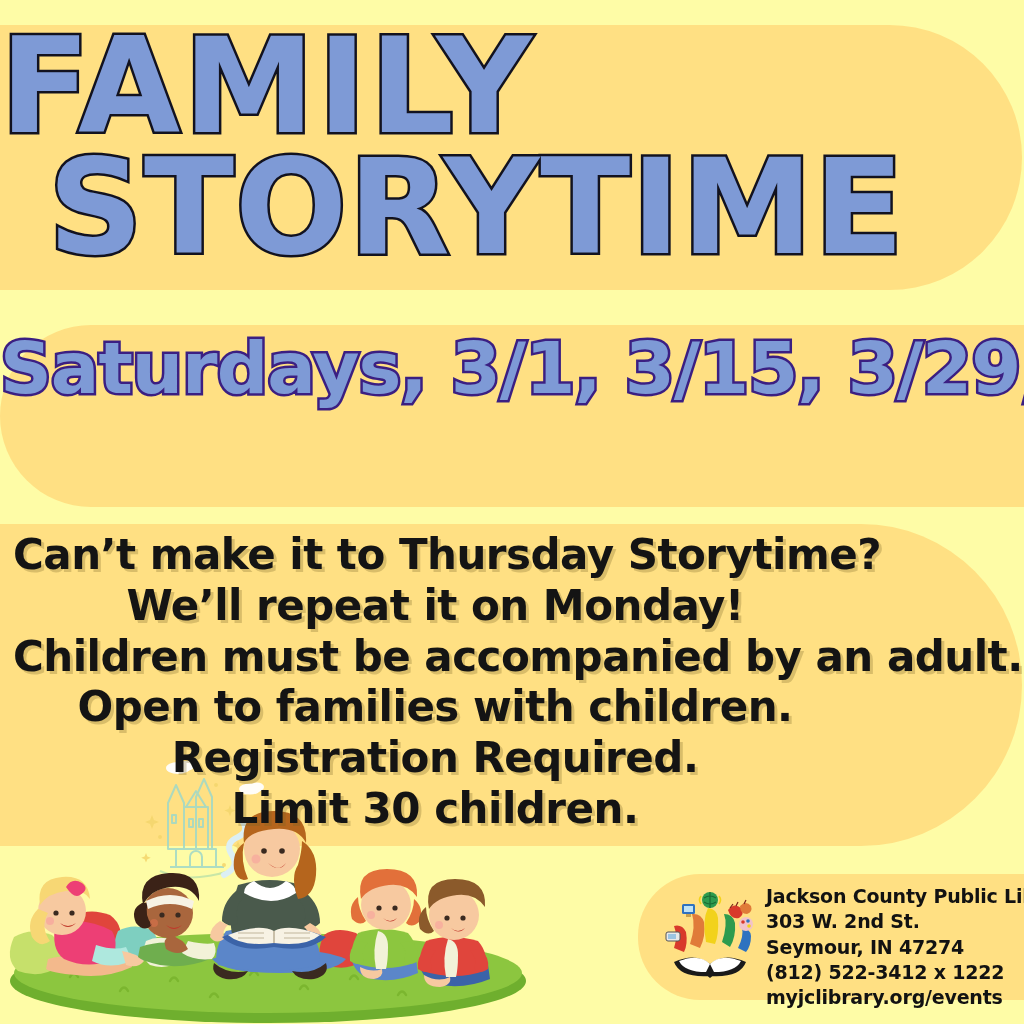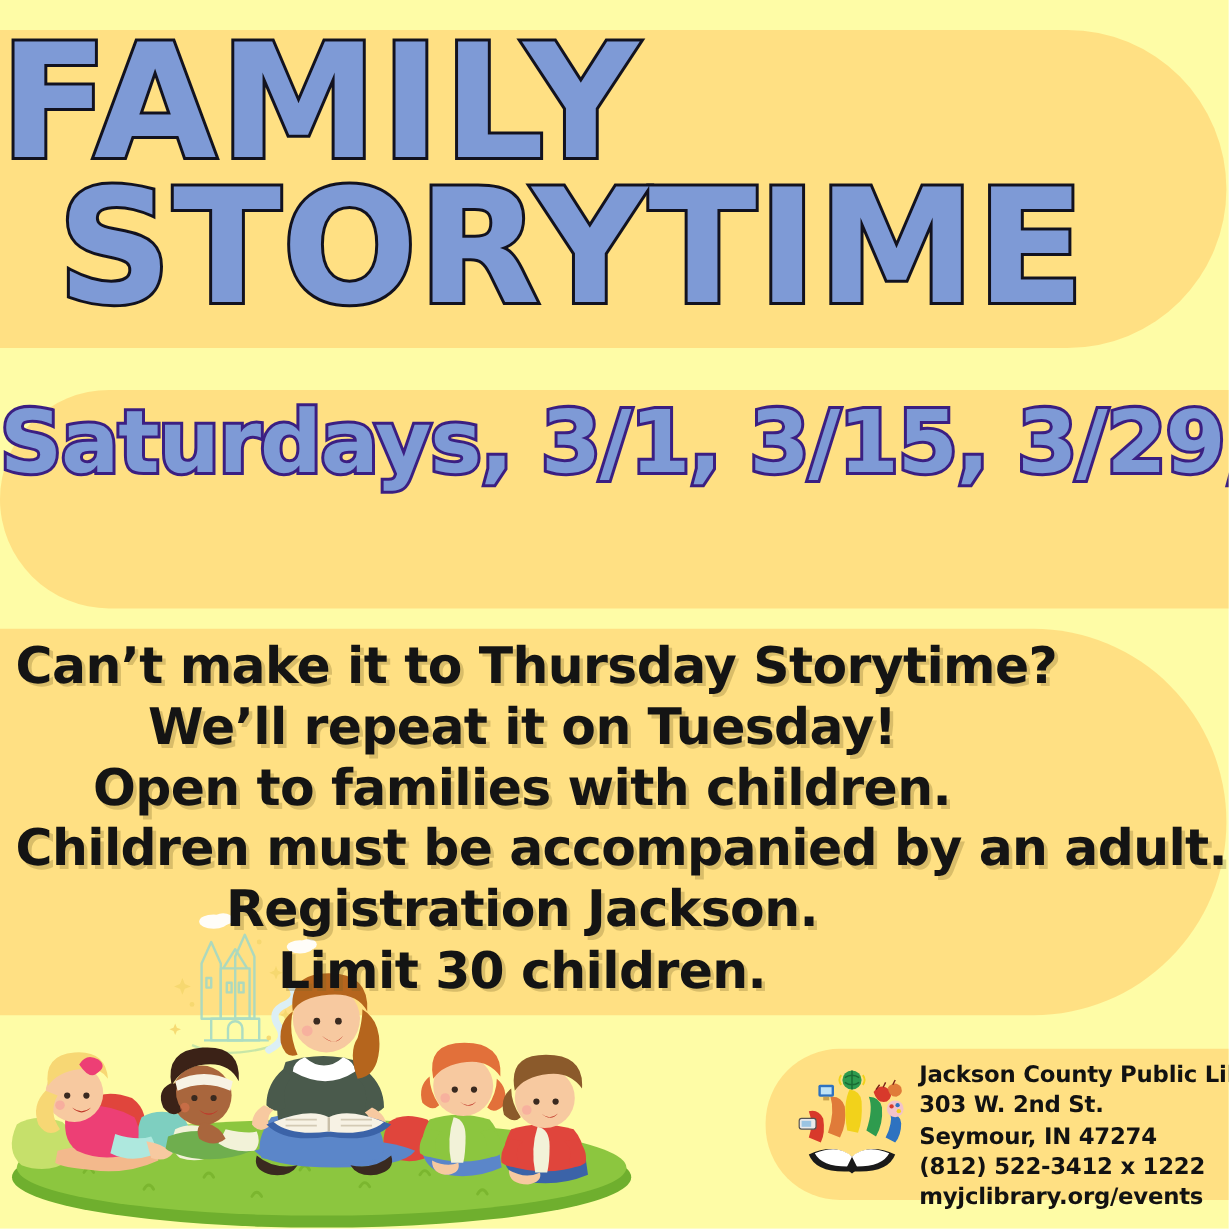--- a/index.html
+++ b/index.html
@@ -170,24 +170,24 @@
     <span class="title-line" id="title-line-1">FAMILY</span>
     <span class="title-line" id="title-line-2">STORYTIME</span>
   </div>
 
   <div id="dates-block">
     <span class="date-line">Saturdays, 3/1, 3/15, 3/29,</span>
   </div>
 
   <div id="body-block">
     <span class="body-line">Can’t make it to Thursday Storytime?</span>
-    <span class="body-line">We’ll repeat it on Tuesday!</span>
+    <span class="body-line">We’ll repeat it on Monday!</span>
+    <span class="body-line">Children must be accompanied by an adult.</span>
     <span class="body-line">Open to families with children.</span>
-    <span class="body-line">Children must be accompanied by an adult.</span>
-    <span class="body-line">Registration Jackson.</span>
+    <span class="body-line">Registration Required.</span>
     <span class="body-line">Limit 30 children.</span>
   </div>
 
   <svg id="scene" viewBox="0 0 560 279">
 
     <g fill="none" stroke="#9FD8C8" stroke-width="2" stroke-linejoin="round" opacity="0.85">
       <path d="M168 104 L168 58 L176 40 L184 58 L184 104 Z"></path>
       <path d="M196 104 L196 52 L204 34 L212 52 L212 104 Z" stroke="#9FD8C8"></path>
       <rect x="184" y="62" width="24" height="42"></rect>
       <path d="M186 62 L196 46 L206 62"></path>

